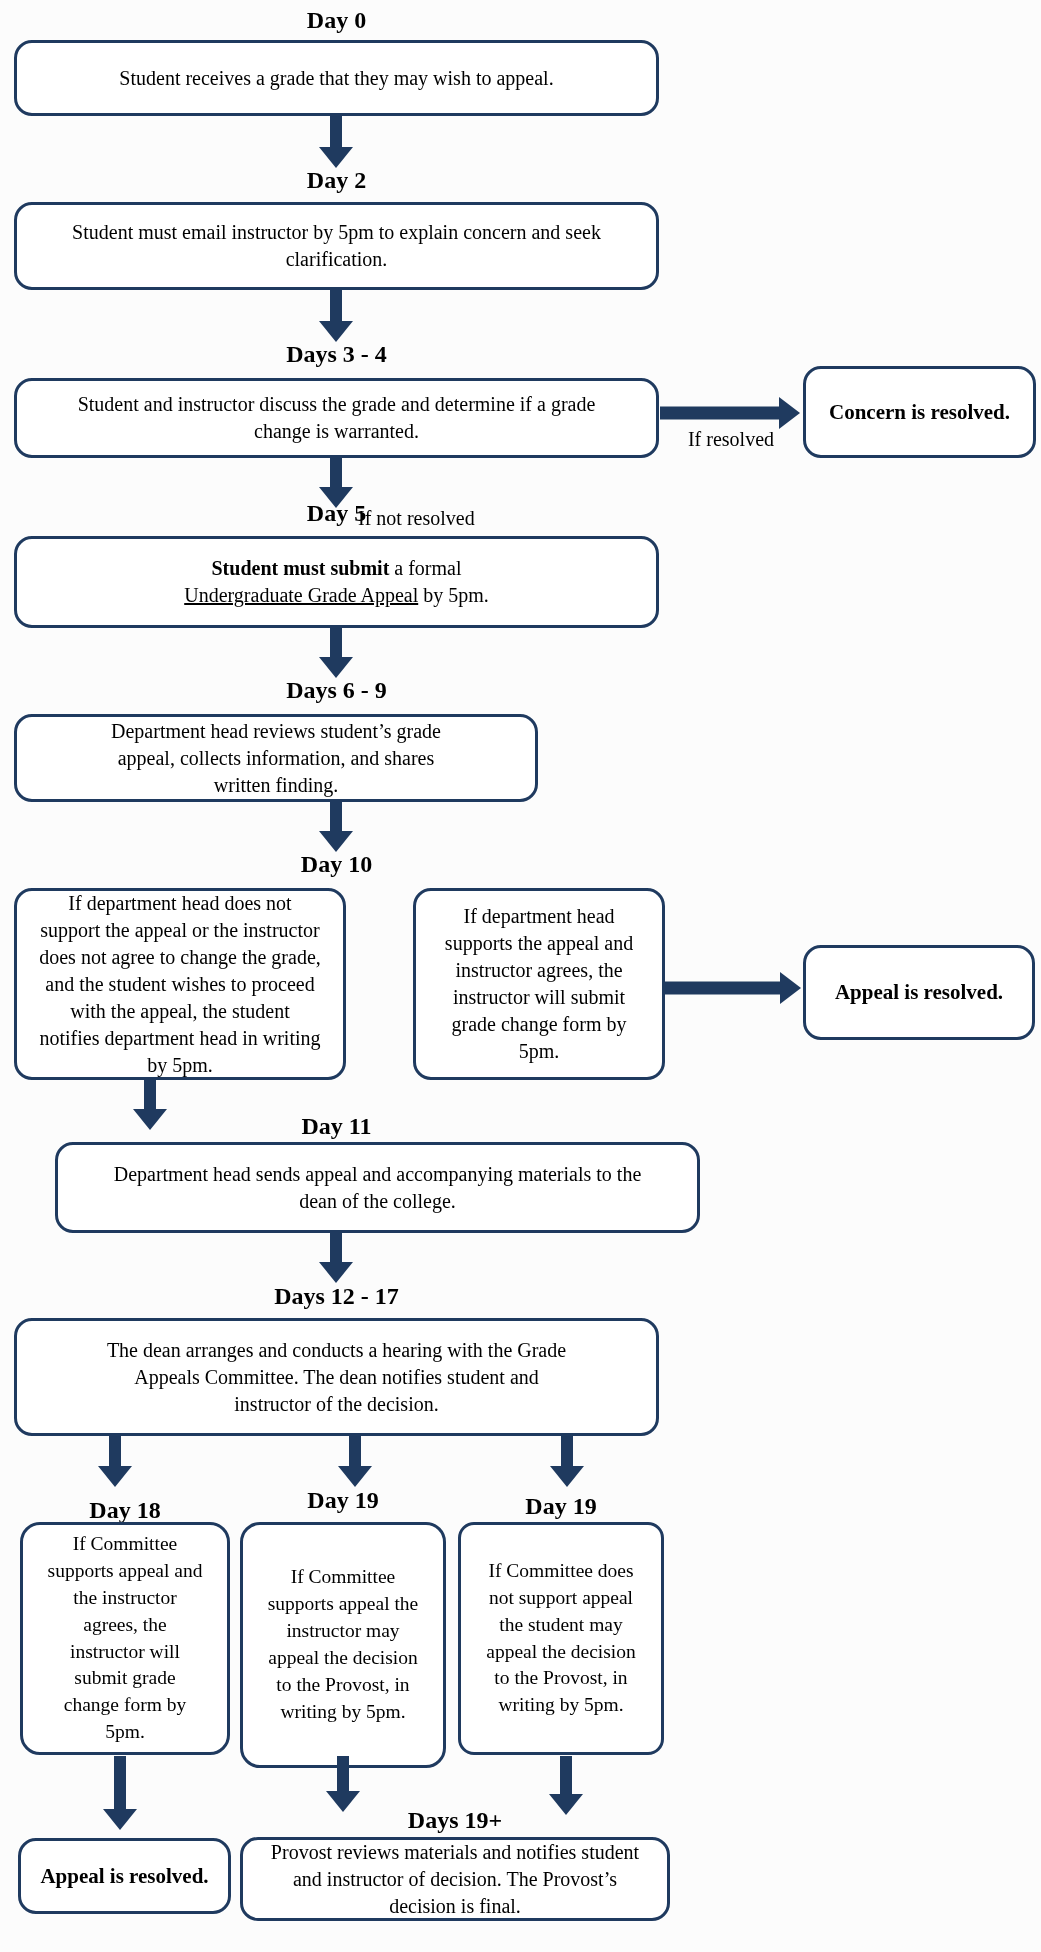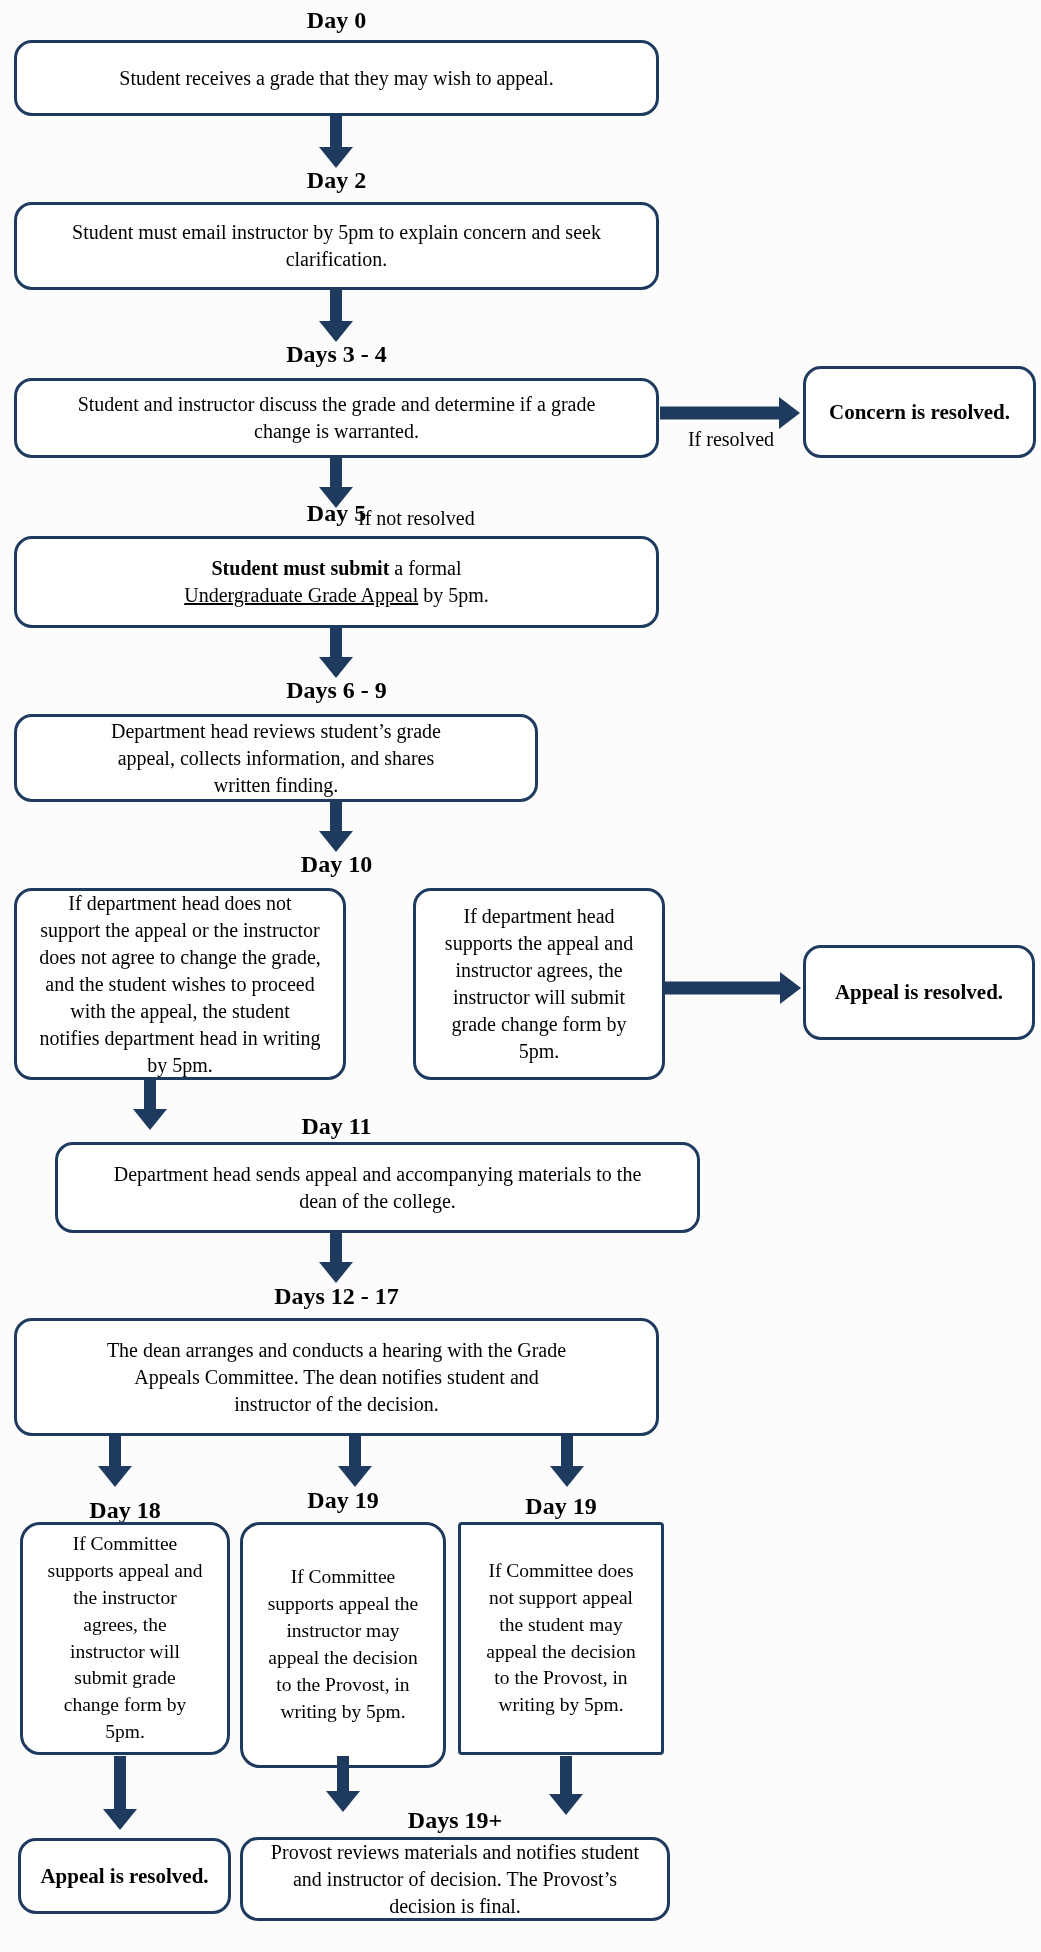--- a/index.html
+++ b/index.html
@@ -164,21 +164,21 @@
   <div class="t" style="left:20px; top:1496px; width:210px;">Day 18</div>
   <div class="t" style="left:240px; top:1486px; width:206px;">Day 19</div>
   <div class="t" style="left:458px; top:1492px; width:206px;">Day 19</div>
 
   <div class="node" style="left:20px; top:1522px; width:210px; height:233px; padding:8px 22px; border-radius:20px;">
     <div class="txt-sm">If Committee supports appeal and the instructor agrees, the instructor will submit grade change form by 5pm.</div>
   </div>
   <div class="node" style="left:240px; top:1522px; width:206px; height:246px; padding:0 18px; border-radius:20px;">
     <div class="txt-sm">If Committee supports appeal the instructor may appeal the decision to the Provost, in writing by 5pm.</div>
   </div>
-  <div class="node" style="left:458px; top:1522px; width:206px; height:233px; padding:16px 18px; border-radius:4px;">
+  <div class="node" style="left:458px; top:1522px; width:206px; height:233px; padding:16px 18px; border-radius:16px;">
     <div class="txt-sm">If Committee does not support appeal the student may appeal the decision to the Provost, in writing by 5pm.</div>
   </div>
 
   <div class="arr-v" style="left:103px; top:1756px; height:74px;">
     <div class="shaft"></div>
       <div class="head"></div>
   </div>
   <div class="arr-v" style="left:326px; top:1756px; height:56px;">
     <div class="shaft"></div>
       <div class="head"></div>

